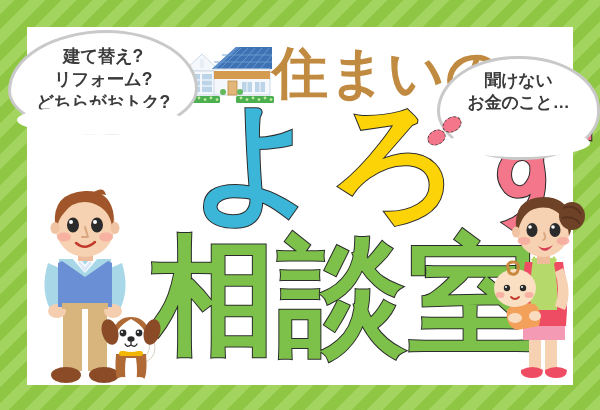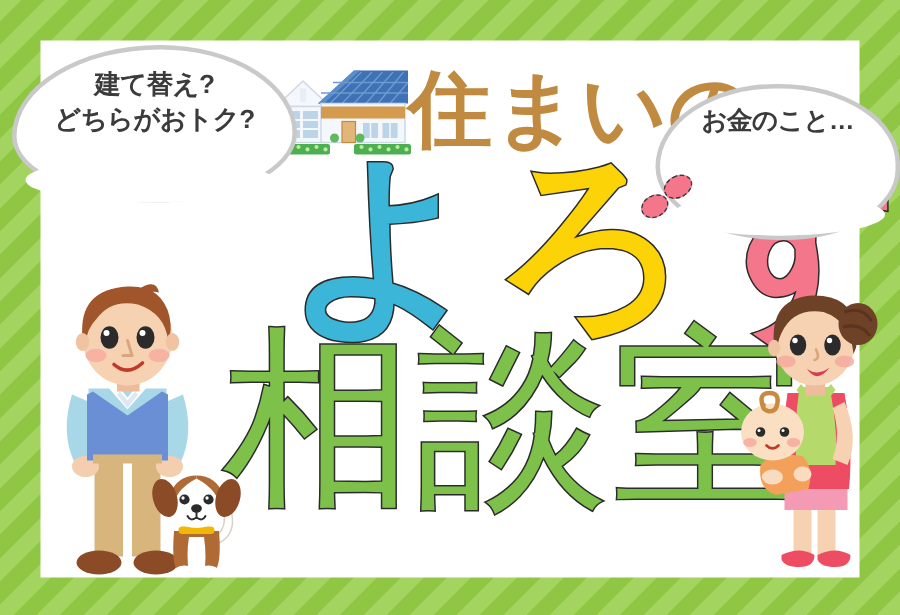--- a/index.html
+++ b/index.html
@@ -103,23 +103,23 @@
   #yorosu span{
     -webkit-text-stroke:2px #2b2b2b;
     paint-order:stroke fill;
   }
   .k-blue{color:#3bb6d9;}
   .k-yellow{color:#fcd307;}
   .k-pink{color:#f4768a;}
 
   
   #soudanshitsu{
-    position:absolute;left:148px;top:216px;
+    position:absolute;left:148px;top:232px;
     font-size:128px;line-height:1;
-    font-weight:400;
+    font-weight:700;
     color:#7dc14a;
     white-space:nowrap;
     letter-spacing:2px;
     -webkit-text-stroke:2px #2b2b2b;
     paint-order:stroke fill;
   }
 
   
   #man{position:absolute;left:26px;top:185px;width:120px;height:200px;}
   #dog{position:absolute;left:100px;top:310px;width:62px;height:76px;}
@@ -334,26 +334,28 @@
 
     <ellipse cx="37" cy="49" rx="6.5" ry="4" fill="#f6aa9e" opacity="0.85"></ellipse>
     <ellipse cx="76" cy="49" rx="6.5" ry="4" fill="#f6aa9e" opacity="0.85"></ellipse>
 
     <path d="M51 54 Q58 64 66 53 Q58 59 51 54 Z" fill="#d63c52"></path>
   </svg>
 
   <div id="bubble-left" class="bubble">
     <div class="tail"></div>
     <span class="bline">建て替え?</span>
+    <span class="bline">リフォーム?</span>
     <span class="bline">どちらがおトク?</span>
     <div class="tailmask"></div>
   </div>
 
   <div id="bubble-right" class="bubble">
     <div class="tail"></div>
+    <span class="bline">聞けない</span>
     <span class="bline">お金のこと…</span>
     <div class="tailmask"></div>
   </div>
 
   <div class="pinkdot" id="pinkdot-1"></div>
   <div class="pinkdot" id="pinkdot-2"></div>
 
 </div>
 
 </body></html>

